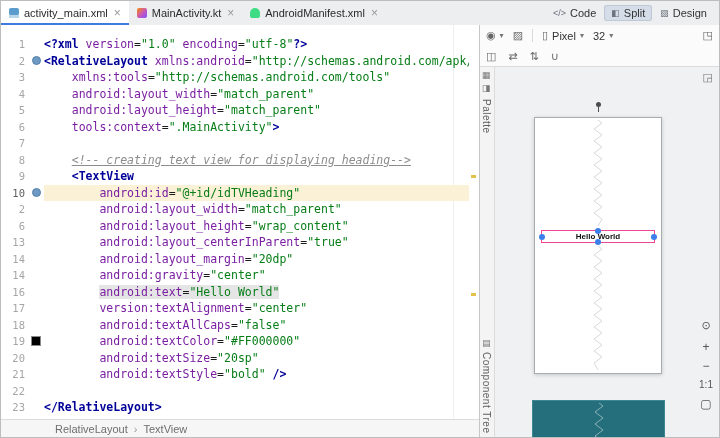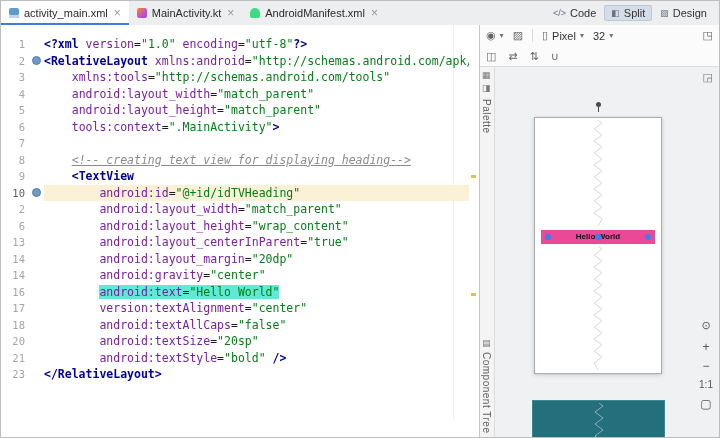--- a/index.html
+++ b/index.html
@@ -34,21 +34,21 @@
   .code{flex:1;overflow:hidden;color:#1b1b1b;}
   .caret .code{background:#faf1d6;}
   .caret .ln{color:#5f5f5f;}
   .gicon{width:9px;height:9px;border-radius:50%;background:#6d9ac4;border:1px solid #5580a8;box-sizing:border-box;}
   .gswatch{width:8px;height:8px;background:#000;border:1px solid #8a8a8a;box-sizing:content-box;}
   .t-pl{color:#1b1b1b;}
   .t-tag{color:#000099;font-weight:bold;}
   .t-attr{color:#7a1fa2;}
   .t-val{color:#067d17;}
   .t-cm{color:#8c8c8c;font-style:italic;text-decoration:underline;}
-  .mark{background:#5eead4;}
+  .mark{background:#e5e5e5;}
   .stripemark{position:absolute;right:3px;width:5px;height:3px;background:#e3c24c;}
   
   .bcrumb{position:absolute;left:0;bottom:0;width:478px;height:18px;background:#f6f6f6;border-top:1px solid #dcdcdc;
     display:flex;align-items:center;padding-left:54px;box-sizing:border-box;font-size:11px;color:#6e6e6e;gap:6px;}
   .bsep{color:#9b9b9b;}
   
   .design{position:absolute;left:478px;top:0;right:0;bottom:0;border-left:1px solid #c6c6c6;background:#fbfbfc;
     display:flex;flex-direction:column;box-sizing:border-box;}
   .dtb{display:flex;align-items:center;padding:0 6px;gap:9px;font-size:11px;color:#333;flex:none;}
   .dtb1{height:21px;}
@@ -66,21 +66,21 @@
   .pal-label{position:absolute;left:1px;top:32px;}
   .ct-wrap{position:absolute;left:1px;bottom:4px;display:flex;flex-direction:column;align-items:center;gap:4px;}
   .ct-wrap .picon2{font-size:9px;color:#777;line-height:1;position:static;}
   
   .canvas{flex:1;position:relative;background:#eff1f2;overflow:hidden;}
   .frame{position:absolute;left:39px;top:50px;width:128px;height:257px;background:#fff;border:1px solid #a8acb0;
     box-shadow:0 1px 4px rgba(0,0,0,.18);box-sizing:border-box;}
   .zz{position:absolute;left:50%;margin-left:-5px;}
   .zz-top{top:2px;}
   .zz-bot{top:128px;}
-  .selstrip{position:absolute;left:6px;right:6px;top:112px;height:13px;border:7px solid #ec4899;box-sizing:border-box;
+  .selstrip{position:absolute;left:6px;right:6px;top:112px;height:13px;border:1px solid #ec4899;box-sizing:border-box;
     display:flex;align-items:center;justify-content:center;background:#fff;}
   .hw{font-size:8px;font-weight:bold;color:#111;line-height:1;}
   .dot{position:absolute;width:6px;height:6px;border-radius:50%;background:#3c7eea;}
   .dot-l{left:-3px;top:50%;margin-top:-3px;}
   .dot-r{right:-3px;top:50%;margin-top:-3px;}
   .dot-t{left:50%;margin-left:-3px;top:-3px;}
   .dot-b{left:50%;margin-left:-3px;bottom:-3px;}
   .pin{position:absolute;left:100px;top:35px;width:7px;height:11px;}
   .pin::before{content:"";position:absolute;left:1px;top:0;width:5px;height:5px;border-radius:50%;background:#4c4c4c;}
   .pin::after{content:"";position:absolute;left:3px;top:5px;width:1px;height:5px;background:#4c4c4c;}
@@ -146,28 +146,35 @@
           <div class="cl"><span class="ln">9</span><span class="gut"></span><span class="code"><span class="t-pl">    </span><span class="t-tag">&lt;TextView</span></span></div>
           <div class="cl caret"><span class="ln">10</span><span class="gut"><span class="gicon"></span></span><span class="code"><span class="t-pl">        </span><span class="t-attr">android:id</span><span class="t-pl">=</span><span class="t-val">"@+id/idTVHeading"</span></span></div>
           <div class="cl"><span class="ln">2</span><span class="gut"></span><span class="code"><span class="t-pl">        </span><span class="t-attr">android:layout_width</span><span class="t-pl">=</span><span class="t-val">"match_parent"</span></span></div>
           <div class="cl"><span class="ln">6</span><span class="gut"></span><span class="code"><span class="t-pl">        </span><span class="t-attr">android:layout_height</span><span class="t-pl">=</span><span class="t-val">"wrap_content"</span></span></div>
           <div class="cl"><span class="ln">13</span><span class="gut"></span><span class="code"><span class="t-pl">        </span><span class="t-attr">android:layout_centerInParent</span><span class="t-pl">=</span><span class="t-val">"true"</span></span></div>
           <div class="cl"><span class="ln">14</span><span class="gut"></span><span class="code"><span class="t-pl">        </span><span class="t-attr">android:layout_margin</span><span class="t-pl">=</span><span class="t-val">"20dp"</span></span></div>
           <div class="cl"><span class="ln">14</span><span class="gut"></span><span class="code"><span class="t-pl">        </span><span class="t-attr">android:gravity</span><span class="t-pl">=</span><span class="t-val">"center"</span></span></div>
           <div class="cl"><span class="ln">16</span><span class="gut"></span><span class="code"><span class="t-pl">        </span><span class="t-attr mark">android:text</span><span class="t-pl mark">=</span><span class="t-val mark">"Hello World"</span></span></div>
           <div class="cl"><span class="ln">17</span><span class="gut"></span><span class="code"><span class="t-pl">        </span><span class="t-attr">version:textAlignment</span><span class="t-pl">=</span><span class="t-val">"center"</span></span></div>
           <div class="cl"><span class="ln">18</span><span class="gut"></span><span class="code"><span class="t-pl">        </span><span class="t-attr">android:textAllCaps</span><span class="t-pl">=</span><span class="t-val">"false"</span></span></div>
+          <div class="cl"><span class="ln">19</span><span class="gut"><span class="gswatch"></span></span><span class="code"><span class="t-pl">        </span><span class="t-attr">android:textColor</span><span class="t-pl">=</span><span class="t-val">"#FF000000"</span></span></div>
           <div class="cl"><span class="ln">20</span><span class="gut"></span><span class="code"><span class="t-pl">        </span><span class="t-attr">android:textSize</span><span class="t-pl">=</span><span class="t-val">"20sp"</span></span></div>
           <div class="cl"><span class="ln">21</span><span class="gut"></span><span class="code"><span class="t-pl">        </span><span class="t-attr">android:textStyle</span><span class="t-pl">=</span><span class="t-val">"bold"</span><span class="t-pl"> </span><span class="t-tag">/&gt;</span></span></div>
+          <div class="cl"><span class="ln">22</span><span class="gut"></span><span class="code"></span></div>
           <div class="cl"><span class="ln">23</span><span class="gut"></span><span class="code"><span class="t-tag">&lt;/RelativeLayout&gt;</span></span></div>
         </div>
       <div class="stripemark" style="top:150px;"></div>
       <div class="stripemark" style="top:268px;"></div>
     </div>
 
+    <div class="bcrumb">
+      <span>RelativeLayout</span>
+      <span class="bsep">›</span>
+      <span>TextView</span>
+    </div>
 
     <div class="design">
       <div class="dtb dtb1">
         <span class="ddl">
           <span class="ticon">◉</span>
           <span class="chev">▾</span>
         </span>
         <span class="ticon">▨</span>
         <span class="tsep"></span>
         <span class="ddl">

